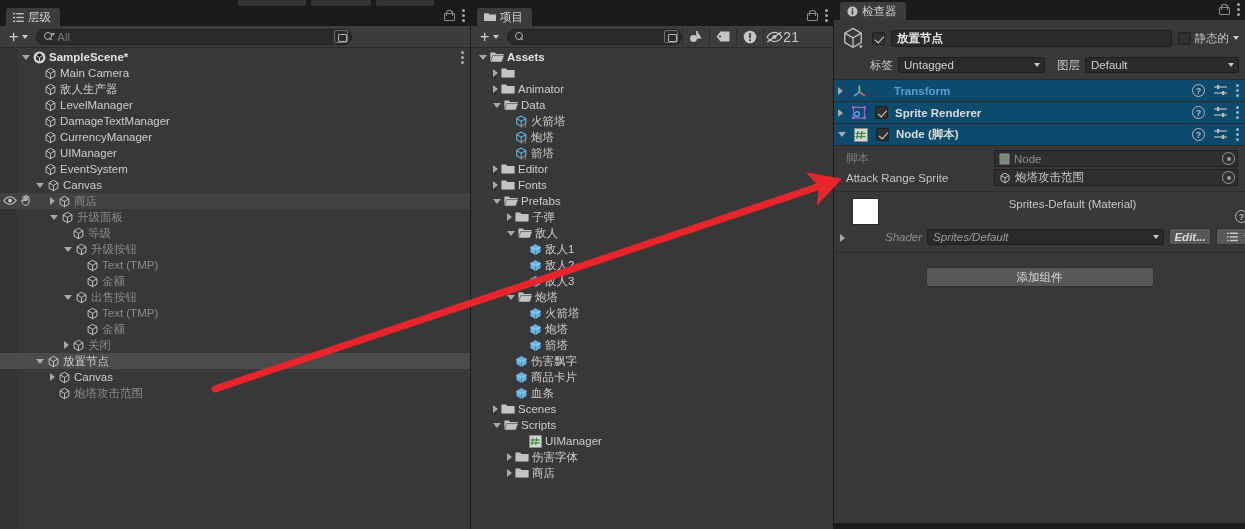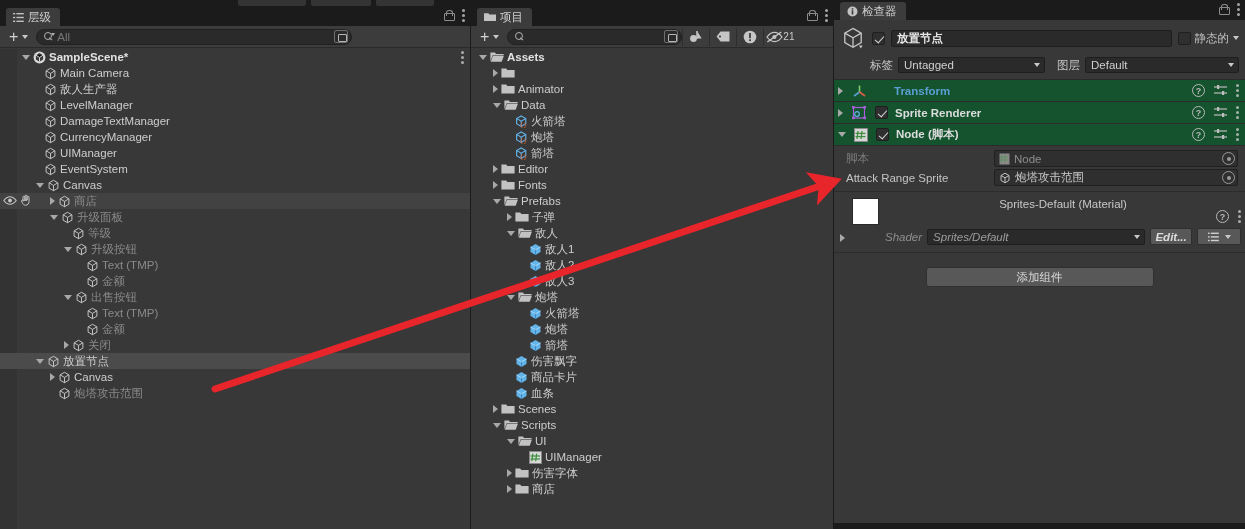--- a/index.html
+++ b/index.html
@@ -98,21 +98,21 @@
   .static-wrap { display:flex; align-items:center; gap:4px; flex:0 0 auto; }
   .insp-row2 { display:flex; align-items:center; gap:5px; margin-top:6px; padding-left:30px; }
   .mini-lbl { font-size:11.5px; color:#c4c4c4; flex:0 0 auto; }
   .dropdown {
     height:16px; background:#2a2a2a; border:1px solid #1e1e1e; border-radius:2px;
     display:flex; align-items:center; justify-content:space-between; padding:0 4px 0 5px;
     font-size:11.5px; color:#cfcfcf;
   }
 
   .comp-header {
-    height:22px; background:#14532d; border-bottom:1px solid #2c2c2c;
+    height:22px; background:#0c4a6e; border-bottom:1px solid #2c2c2c;
     display:flex; align-items:center; gap:5px; padding:0 6px 0 4px;
   }
   .comp-title { font-weight:bold; font-size:11.5px; color:#dcdcdc; }
   .comp-title.link { color:#5a9fd4; }
   .comp-right { margin-left:auto; display:flex; align-items:center; gap:9px; }
   .help-ico { width:13px;height:13px;border-radius:50%;border:1.3px solid #b9b9b9;display:flex;align-items:center;justify-content:center;font-size:9px;color:#b9b9b9;font-weight:bold; }
   .pre-ico { width:13px;height:13px;position:relative; }
 
   .prop-row { display:flex; align-items:center; height:19px; padding-left:12px; font-size:11.5px; }
   .prop-label { width:148px; flex:0 0 auto; color:#c4c4c4; }
@@ -472,21 +472,21 @@
           </svg>
       </div>
       <div class="tb-sep"></div>
       <div class="tb-ico" style="width:20px;">
         <svg width="17" height="12" viewBox="0 0 17 12">
           <path d="M1 6c2.4-3.3 4.8-4.6 7.3-4.6S13.6 2.7 16 6c-2.4 3.3-4.8 4.6-7.3 4.6S3.4 9.3 1 6z" fill="none" stroke="#c6c6c6" stroke-width="1.2"></path>
           <circle cx="8.4" cy="6" r="2.1" fill="#c6c6c6"></circle>
           <line x1="1.4" y1="11" x2="15.2" y2="1" stroke="#c6c6c6" stroke-width="1.5"></line>
         </svg>
       </div>
-      <span style="font-size:10px;color:#c9c9c9;margin-left:-1px;">21</span>
+      <span style="font-size:14px;color:#c9c9c9;margin-left:-1px;">21</span>
     </div>
 
     <div class="panel-body" style="top:43px;">
       <div id="project-rows">
           <div class="row">
             <span style="display: inline-block; flex: 0 0 auto; width: 8px;"></span>
             <span class="arrow open"></span>
             <span class="folder"><svg width="14" height="12" viewBox="0 0 14 12">
                 <path d="M0.4 1.6h4.6l1 1.4h7.6v1.3H2.6L0.4 10.6z" fill="#c2c2c2"></path>
                 <path d="M2.9 4.7h11L11.7 10.8H0.8z" fill="#c2c2c2"></path>
@@ -698,29 +698,20 @@
             <span class="lbl">Scenes</span>
           </div>
           <div class="row">
             <span style="display: inline-block; flex: 0 0 auto; width: 22px;"></span>
             <span class="arrow open"></span>
             <span class="folder"><svg width="14" height="12" viewBox="0 0 14 12">
                 <path d="M0.4 1.6h4.6l1 1.4h7.6v1.3H2.6L0.4 10.6z" fill="#c2c2c2"></path>
                 <path d="M2.9 4.7h11L11.7 10.8H0.8z" fill="#c2c2c2"></path>
               </svg></span>
             <span class="lbl">Scripts</span>
-          </div>
-          <div class="row">
-            <span style="display: inline-block; flex: 0 0 auto; width: 36px;"></span>
-            <span class="arrow open"></span>
-            <span class="folder"><svg width="14" height="12" viewBox="0 0 14 12">
-                <path d="M0.4 1.6h4.6l1 1.4h7.6v1.3H2.6L0.4 10.6z" fill="#c2c2c2"></path>
-                <path d="M2.9 4.7h11L11.7 10.8H0.8z" fill="#c2c2c2"></path>
-              </svg></span>
-            <span class="lbl">UI</span>
           </div>
           <div class="row">
             <span style="display: inline-block; flex: 0 0 auto; width: 50px;"></span>
             <span class="arrow none"></span>
             <span class="pcube"><svg width="13" height="13" viewBox="0 0 13 13">
                 <rect x="0.5" y="0.5" width="12" height="12" fill="#d8d8d8" stroke="#888"></rect>
                 <g stroke="#3d8f3d" stroke-width="1.2">
                   <line x1="3.8" y1="2.6" x2="2.9" y2="10.3"></line>
                   <line x1="7.6" y1="2.6" x2="6.7" y2="10.3"></line>
                   <line x1="1.4" y1="5" x2="11" y2="5"></line>
@@ -951,21 +942,21 @@
               <span class="help-ico">?</span>
               <span class="kebab">
                   <i></i>
                   <i></i>
                   <i></i>
                 </span>
             </span>
           </div>
           <div style="display:flex;align-items:center;gap:5px;margin-top:5px;font-style:italic;">
             <span class="mini-lbl" style="color:#8f8f8f;">Shader</span>
-            <span class="dropdown" style="width:218px;color:#9d9d9d;text-align:center;">
+            <span class="dropdown" style="width:237px;color:#9d9d9d;text-align:center;">
               <span>Sprites/Default</span>
               <span class="caret-dn"></span>
             </span>
             <span class="btn" style="width:42px;height:17px;font-weight:bold;">Edit...</span>
             <span class="btn" style="width:44px;height:17px;gap:6px;">
               <svg width="11" height="10" viewBox="0 0 11 10">
                   <g fill="#d0d0d0">
                 <rect x="0" y="0.6" width="1.6" height="1.4"></rect>
                     <rect x="2.8" y="0.6" width="8" height="1.4"></rect>
                 <rect x="0" y="4.2" width="1.6" height="1.4"></rect>

